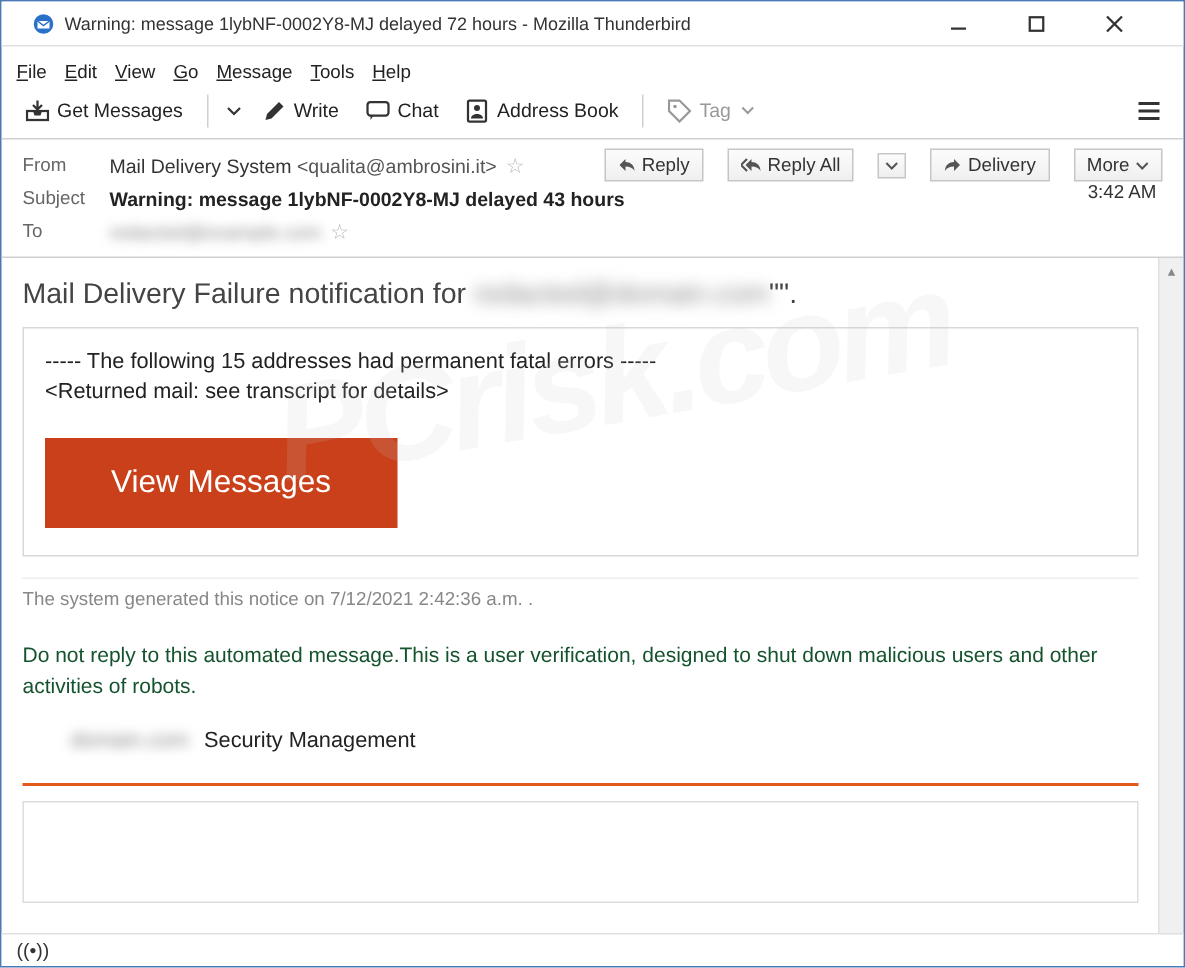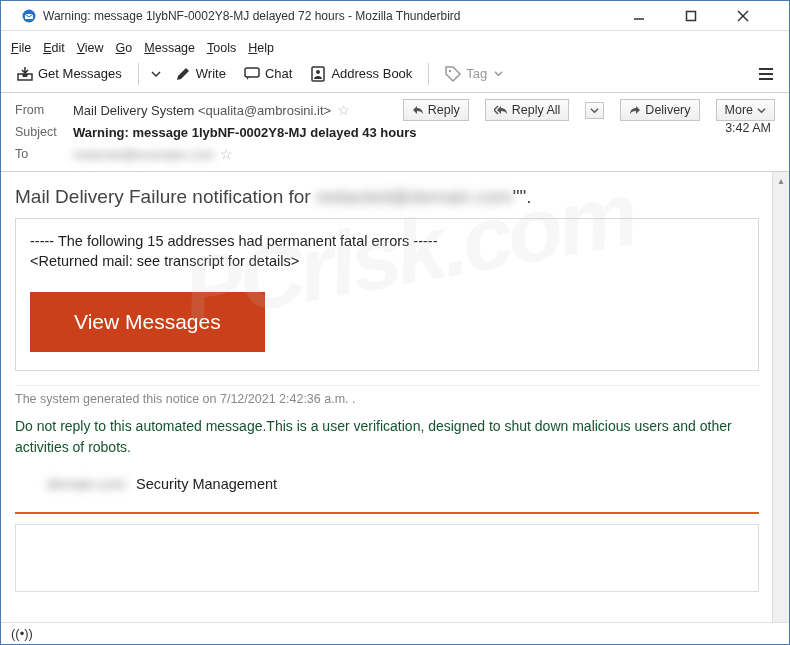--- a/index.html
+++ b/index.html
@@ -30,21 +30,21 @@
 .star { color: #bbb; margin-left: 6px; cursor: pointer; font-size: 14px; }
 .body-wrap { position: relative; height: calc(645px - 30px - 24px - 38px - 80px - 22px); overflow: hidden; }
 .body-scroll { position: absolute; right: 0; top: 0; bottom: 0; width: 17px; background: #f0f0f0; border-left: 1px solid #e0e0e0; }
 .scroll-arrow { height: 17px; display: flex; align-items: center; justify-content: center; color: #888; font-size: 10px; }
 .body-content { padding: 8px 30px 8px 14px; font-size: 14px; color: #333; }
 .body-title { font-size: 19px; color: #444; margin: 6px 0 10px 0; }
 .body-title .blur { filter: blur(5px); color: #888; }
 .msg-box { border: 1px solid #d8d8d8; padding: 12px 14px 18px 14px; margin-bottom: 14px; }
 .msg-box .line { font-size: 14.5px; color: #222; line-height: 1.4; }
 .view-btn { background: #c9401a; color: #fff; font-size: 21px; padding: 18px 44px; display: inline-block; margin-top: 20px; cursor: pointer; border: none; }
-.gen-notice { font-size: 12.5px; color: #888; margin: 0 0 10px 0; border-top: 1px solid #eee; padding-top: 6px; }
+.gen-notice { font-size: 12.5px; color: #888; margin: 0 0 20px 0; border-top: 1px solid #eee; padding-top: 6px; }
 .no-reply { font-size: 14px; color: #14532d; line-height: 1.5; margin-bottom: 18px; }
 .sec-mgmt { font-size: 14.5px; color: #222; margin-left: 32px; }
 .sec-mgmt .blur { filter: blur(4px); color: #888; margin-right: 6px; }
 .orange-rule { height: 2px; background: #e35a1b; margin-top: 20px; }
 .atk-box { border: 1px solid #ddd; height: 68px; margin-top: 10px; }
 .statusbar { position: absolute; bottom: 0; left: 0; right: 0; height: 22px; display: flex; align-items: center; padding: 0 10px; background: #fff; border-top: 1px solid #e0e0e0; font-size: 13px; color: #333; }
 .watermark { position: absolute; top: 200px; left: 180px; font-size: 90px; font-weight: 700; font-style: italic; color: rgba(200,200,200,0.15); transform: rotate(-10deg); pointer-events: none; letter-spacing: -4px; }
 svg { display: block; }
 </style>
 </head>

